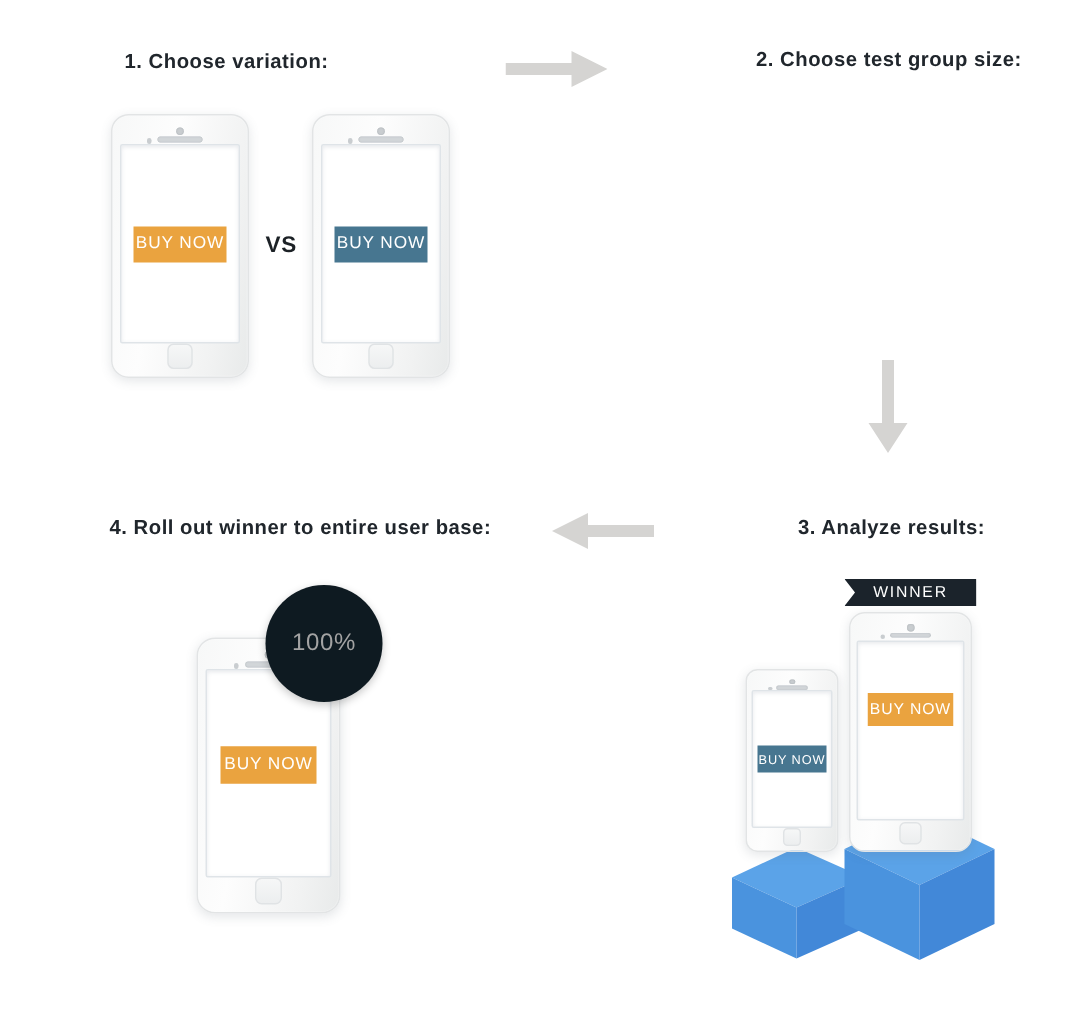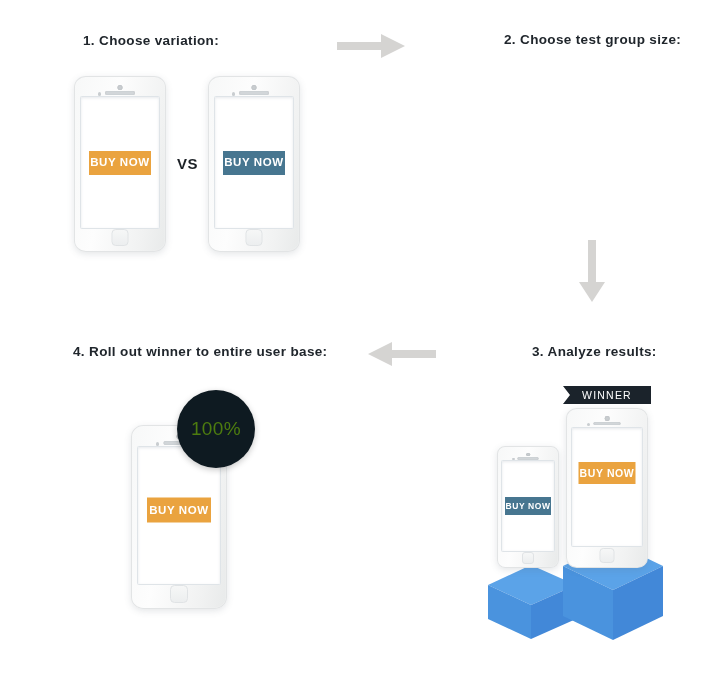--- a/index.html
+++ b/index.html
@@ -82,21 +82,21 @@
     border-radius: 25%;
     background: linear-gradient(180deg,#f6f7f7,#eceeef);
   }
   .cta {
     position: absolute;
     left: 50%; top: 50%;
     transform: translate(-50%,-50%);
     color: #ffffff;
     text-align: center;
     white-space: nowrap;
-    font-weight: bold;
+    font-weight: normal;
     letter-spacing: 0.6px;
     line-height: 1;
     display: flex; align-items: center; justify-content: center;
   }
   .cta.orange { background: #eaa33f; }
   .cta.teal   { background: #477690; }
 
   
   #phone-a { left: 74px; top: 76px; width: 92px; height: 176px; }
   #phone-a .cam { top: 4.6%; width: 5px; height: 5px; }
@@ -178,23 +178,23 @@
   #phone-e .sensor { top: 8.8%; left: 25%; width: 3.6px; height: 3.6px; }
   #phone-e .home { bottom: 2.6%; width: 18px; height: 18px; }
   #phone-e .cta { width: 64px; height: 25px; font-size: 11.5px; top: 46%; }
 
   #badge-100 {
     position: absolute;
     left: 177px; top: 390px;
     width: 78px; height: 78px;
     border-radius: 50%;
     background: #0e1a21;
-    color: #4d7c0f;
+    color: #a3a3a3;
     display: flex; align-items: center; justify-content: center;
-    font-size: 19px;
+    font-size: 16px;
     letter-spacing: 0.4px;
     box-shadow: 0 2px 6px rgba(0,0,0,0.22);
     z-index: 5;
   }
 </style>
 </head>
 <body>
 
 <div class="stage">
 

